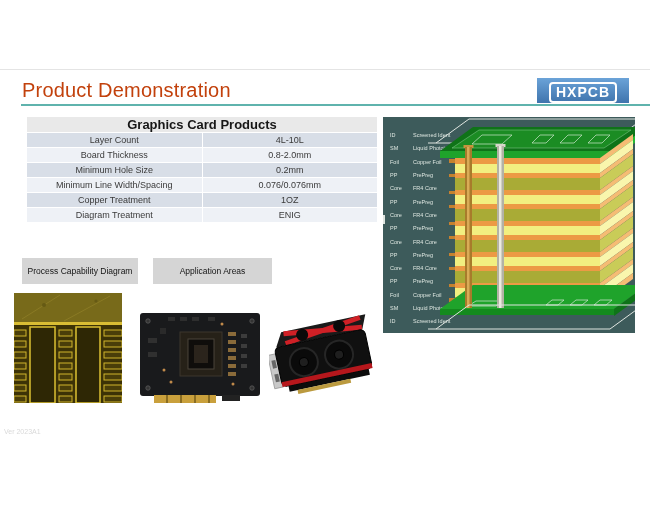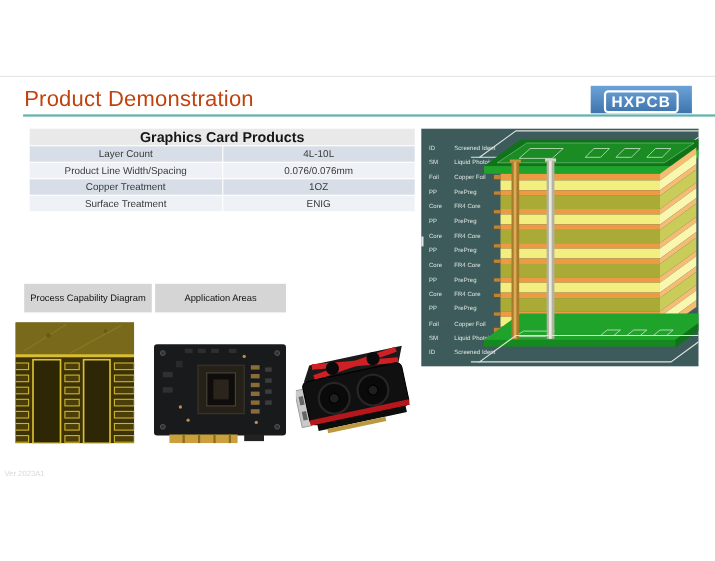--- a/index.html
+++ b/index.html
@@ -33,21 +33,21 @@
     background:#e9e9e9; font-size:13px; font-weight:700; color:#161616; height:14px;
     text-align:center; padding:0;
   }
   .spec-table td {
     height:14px; font-size:9px; color:#3a3a3a; text-align:center; padding:0; width:50%;
   }
   .spec-table tr:nth-of-type(odd) td { background:#d8dee7; }
   .spec-table tr:nth-of-type(even) td { background:#eef1f6; }
 
   
-  .tabs { position:absolute; left:22px; top:258px; display:flex; gap:3px; }
+  .tabs { position:absolute; left:22px; top:258px; display:flex; gap:15px; }
   .tab {
     background:#d5d5d5; border:none; height:26px; font-family:"Liberation Sans", sans-serif;
     font-size:8.5px; color:#141414; display:flex; align-items:center; justify-content:center;
     white-space:nowrap; padding:0; cursor:pointer;
   }
   .tab:nth-of-type(1) { width:116px; }
   .tab:nth-of-type(2) { width:119px; }
   .tab:nth-of-type(3) { width:113px; margin-left:20px;font-weight:bold; }
 
   
@@ -95,34 +95,42 @@
         </tr>
     </thead>
     <tbody>
 
         <tr>
           <td>Layer Count</td>
           <td>4L-10L</td>
         </tr>
 
 
-
-
-        <tr>
-          <td>Product Line Width/Spacing</td>
+        <tr>
+          <td>Board Thickness</td>
+          <td>0.8-2.0mm</td>
+        </tr>
+
+        <tr>
+          <td>Minimum Hole Size</td>
+          <td>0.2mm</td>
+        </tr>
+
+        <tr>
+          <td>Minimum Line Width/Spacing</td>
           <td>0.076/0.076mm</td>
         </tr>
 
         <tr>
           <td>Copper Treatment</td>
           <td>1OZ</td>
         </tr>
 
         <tr>
-          <td>Surface Treatment</td>
+          <td>Diagram Treatment</td>
           <td>ENIG</td>
         </tr>
       </tbody>
   </table>
 
   <div class="tabs">
 
       <button class="tab">Process Capability Diagram</button>
 
 

